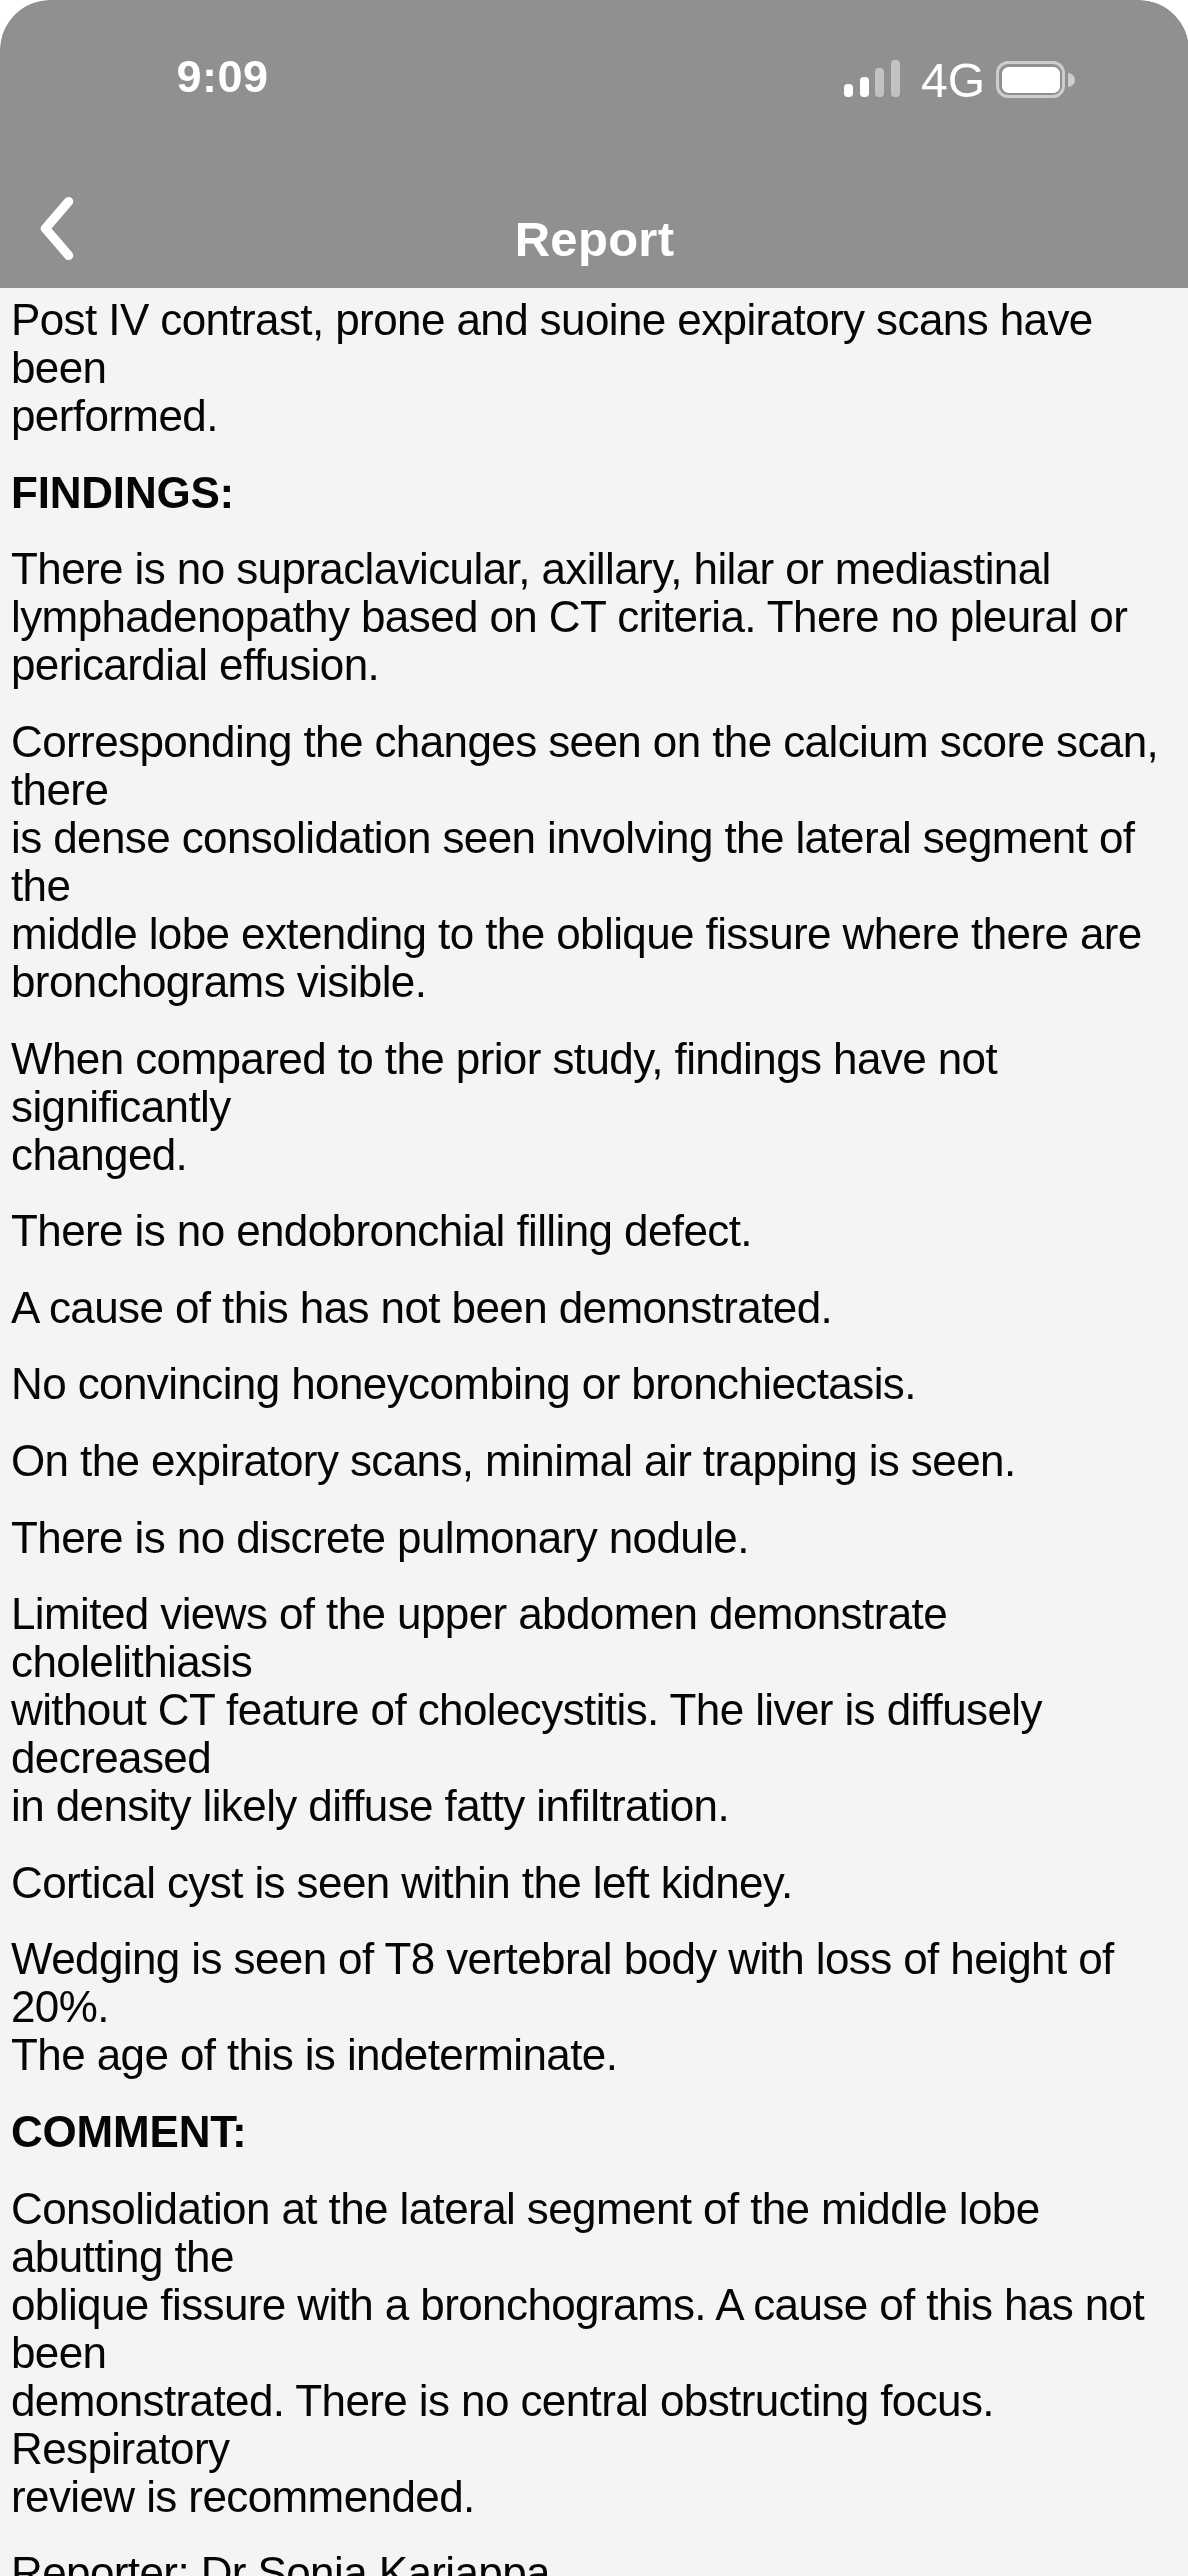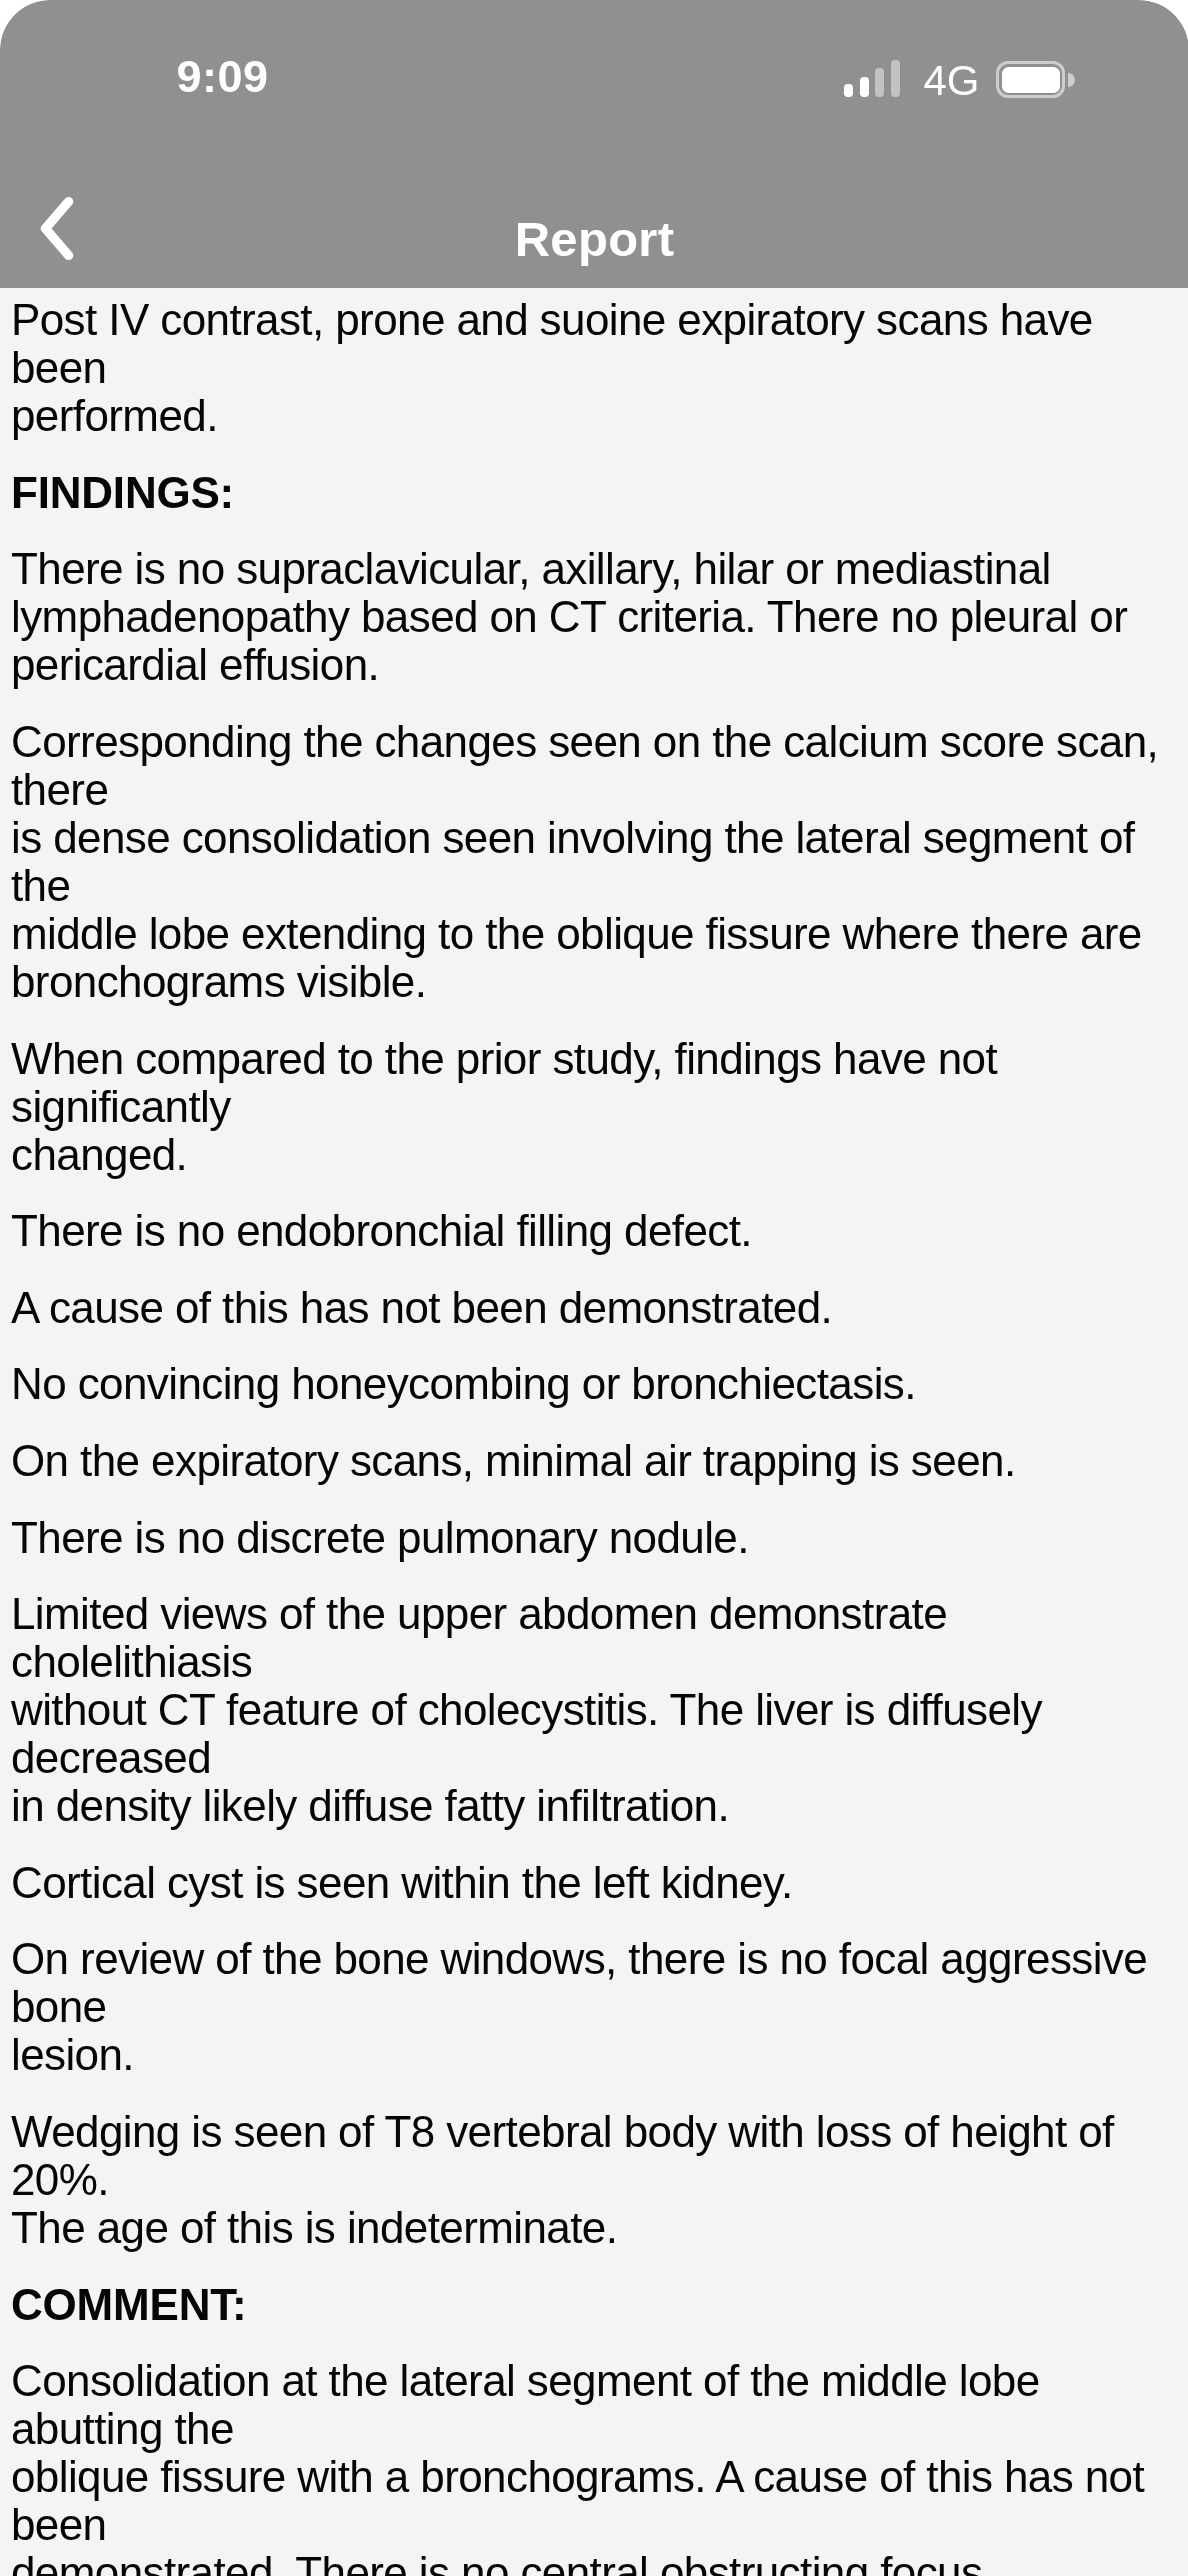--- a/index.html
+++ b/index.html
@@ -37,21 +37,21 @@
   .signal i{
     position:absolute;bottom:0;width:9.2px;border-radius:3.7px;
     background:var(--status-white);
   }
   .signal i:nth-child(1){left:0;height:13px;}
   .signal i:nth-child(2){left:15.7px;height:20px;}
   .signal i:nth-child(3){left:31px;height:28.6px;background:rgba(255,255,255,0.45);}
   .signal i:nth-child(4){left:47px;height:37px;background:rgba(255,255,255,0.45);}
   .net-label{
     position:absolute;left:921px;top:61px;width:61px;
-    font-size:42px;font-weight:400;color:var(--status-white);
+    font-size:48px;font-weight:400;color:var(--status-white);
     line-height:39px;text-align:center;
   }
   .battery{
     position:absolute;left:996px;top:61px;width:81px;height:37px;
   }
   .bat-body{
     position:absolute;left:0;top:0;width:69px;height:37px;
     border:3.7px solid rgba(255,255,255,0.55);
     border-radius:12px;
   }
@@ -139,22 +139,20 @@
 changed.</p>
         <p class="body-paragraph">There is no endobronchial filling defect.</p>
         <p class="body-paragraph">A cause of this has not been demonstrated.</p>
         <p class="body-paragraph">No convincing honeycombing or bronchiectasis.</p>
         <p class="body-paragraph">On the expiratory scans, minimal air trapping is seen.</p>
         <p class="body-paragraph">There is no discrete pulmonary nodule.</p>
         <p class="body-paragraph">Limited views of the upper abdomen demonstrate cholelithiasis
 without CT feature of cholecystitis. The liver is diffusely decreased
 in density likely diffuse fatty infiltration.</p>
         <p class="body-paragraph">Cortical cyst is seen within the left kidney.</p>
-        <p class="body-paragraph">On review of the bone windows, there is no focal aggressive bone
-lesion.</p>
         <p class="body-paragraph">Wedging is seen of T8 vertebral body with loss of height of 20%.
 The age of this is indeterminate.</p>
         <p class="body-paragraph section-heading">COMMENT:</p>
         <p class="body-paragraph">Consolidation at the lateral segment of the middle lobe abutting the
 oblique fissure with a bronchograms. A cause of this has not been
 demonstrated. There is no central obstructing focus. Respiratory
 review is recommended.</p>
         <p class="body-paragraph">Reporter: Dr Sonia Kariappa</p>
       </div>
 

